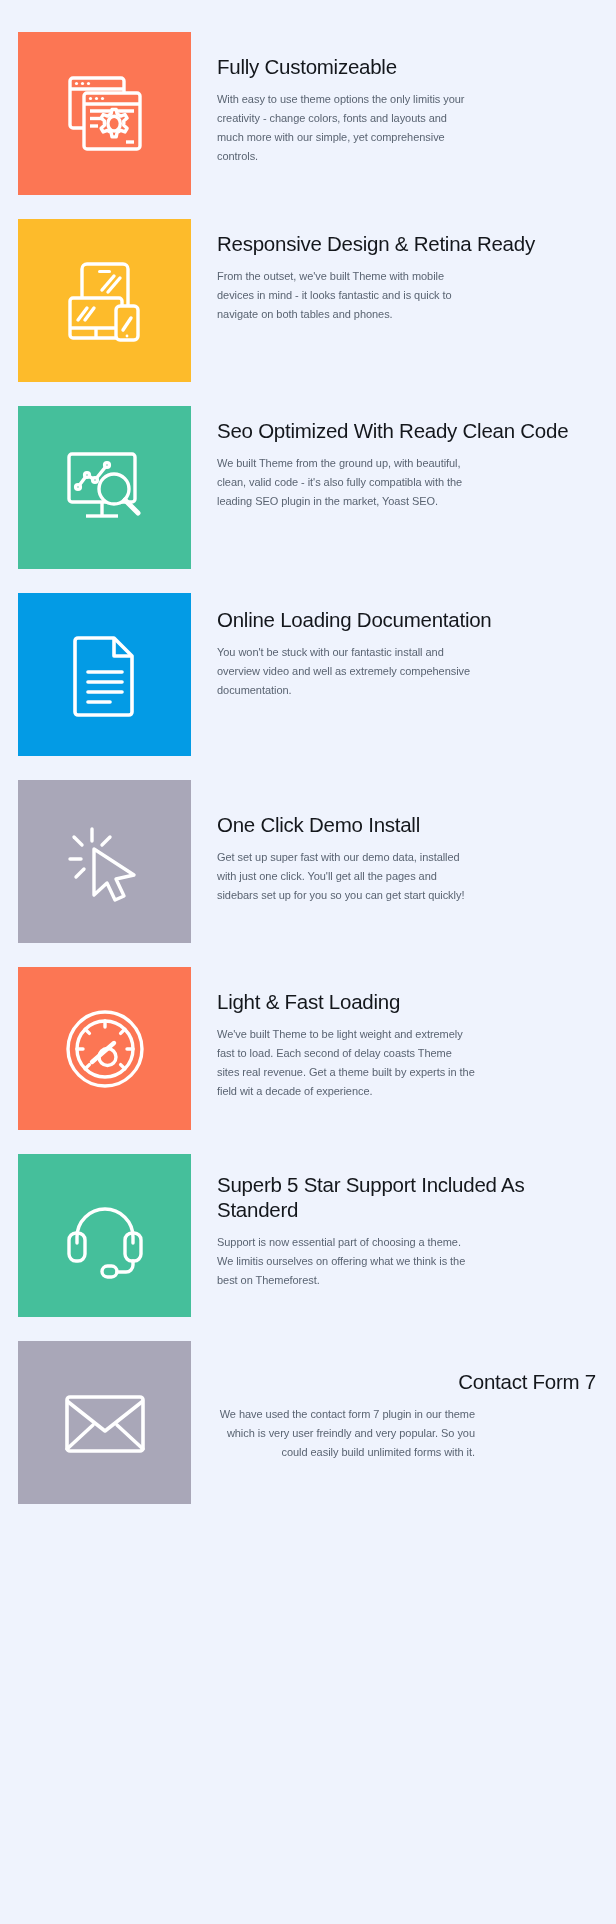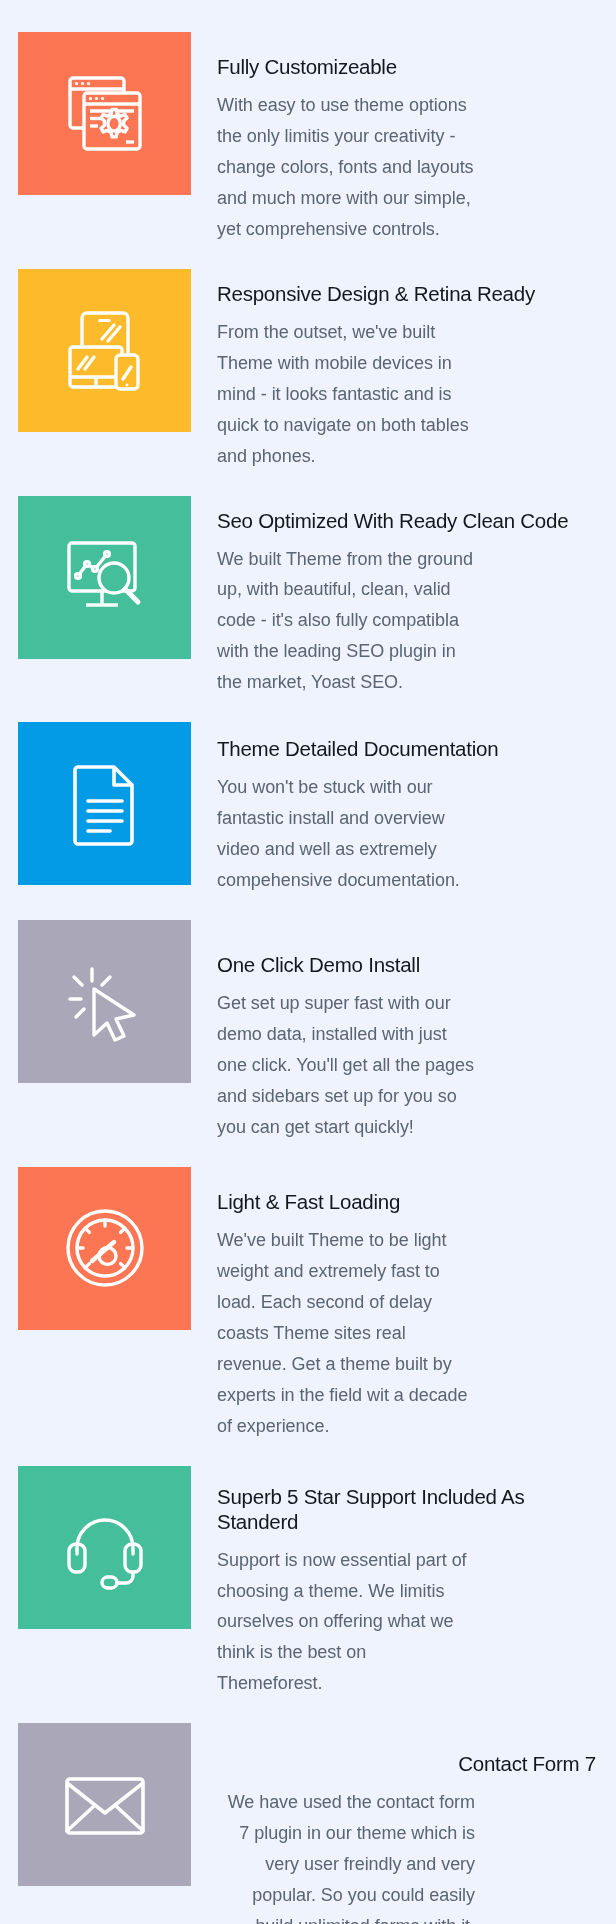--- a/index.html
+++ b/index.html
@@ -40,21 +40,21 @@
   }
   .feature-title {
     font-size: 20.5px;
     font-weight: normal;
     color: #14171c;
     line-height: 1.22;
     letter-spacing: -0.25px;
     margin-bottom: 11px;
   }
   .feature-desc {
-    font-size: 18px;
+    font-size: 11px;
     color: #5a6472;
     line-height: 1.72;
     letter-spacing: -0.05px;
     max-width: 258px;
   }
   
   .f0 .icon-tile { height: 163px; }
   .f1 .icon-tile { height: 163px; }
   .f2 .icon-tile { height: 163px; }
   .f3 .icon-tile { height: 163px; }
@@ -160,21 +160,21 @@
           <path d="M12 6 h36 l18 18 v56 a3 3 0 0 1 -3 3 h-51 a3 3 0 0 1 -3 -3 v-71 a3 3 0 0 1 3 -3 z" stroke-linejoin="round"></path>
           <polyline points="48,6 48,24 66,24" stroke-linejoin="round"></polyline>
           <line x1="22" y1="40" x2="56" y2="40" stroke-linecap="round"></line>
           <line x1="22" y1="50" x2="56" y2="50" stroke-linecap="round"></line>
           <line x1="22" y1="60" x2="56" y2="60" stroke-linecap="round"></line>
           <line x1="22" y1="70" x2="44" y2="70" stroke-linecap="round"></line>
         </svg>
       </span>
     </div>
     <div class="feature-text">
-      <div class="feature-title">Theme Detailed Documentation</div>
+      <div class="feature-title">Online Loading Documentation</div>
       <div class="feature-desc">You won't be stuck with our fantastic install and overview video and well as extremely compehensive documentation.</div>
     </div>
   </div>
 
   <div class="feature f4">
     <div class="icon-tile" style="background:#a9a7b8">
       <span>
         <svg width="86" height="86" viewBox="0 0 86 86" fill="none" stroke="#ffffff" stroke-width="3.4">
           <line x1="30" y1="10" x2="30" y2="22" stroke-linecap="round"></line>
           <line x1="12" y1="18" x2="20" y2="26" stroke-linecap="round"></line>

